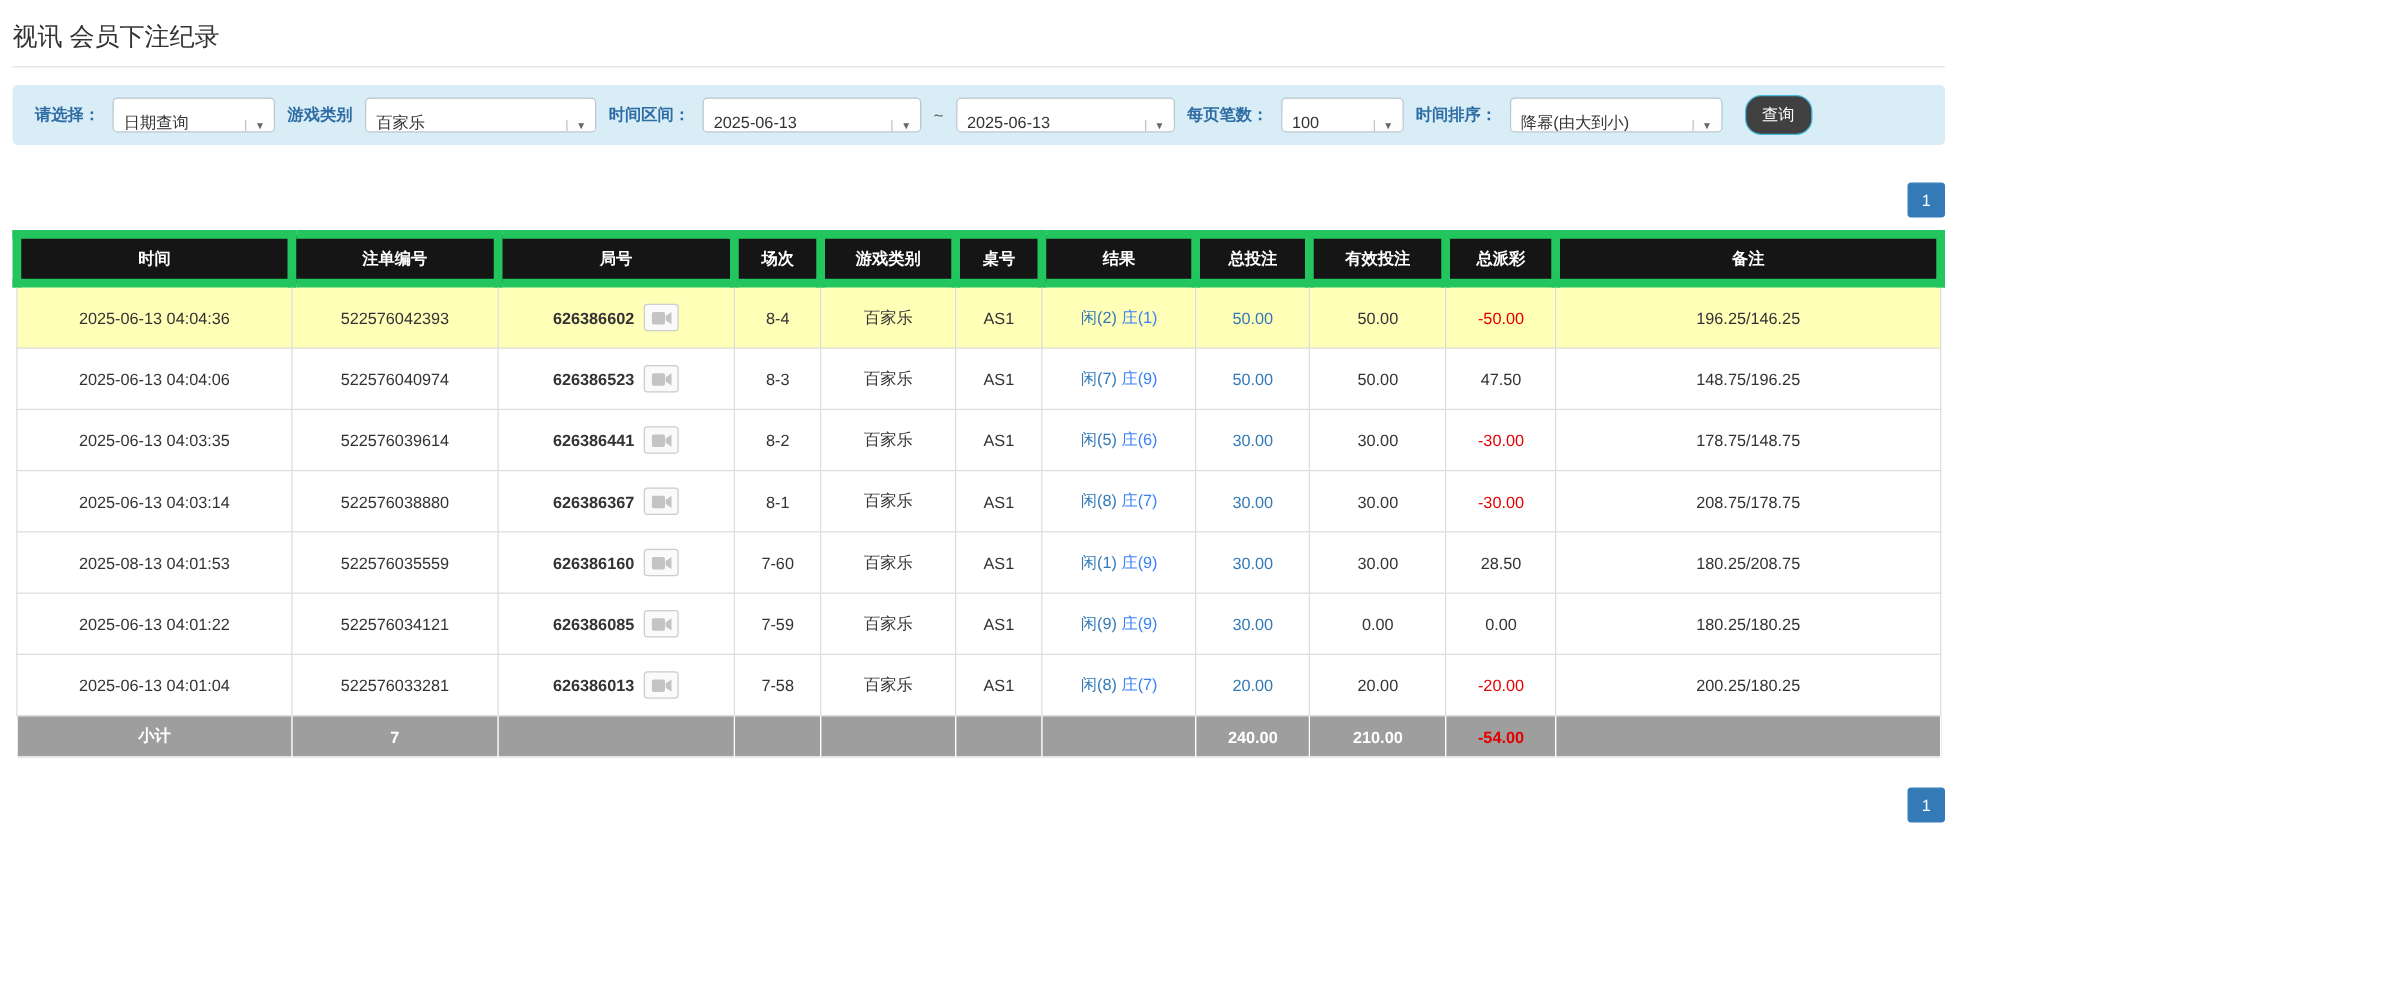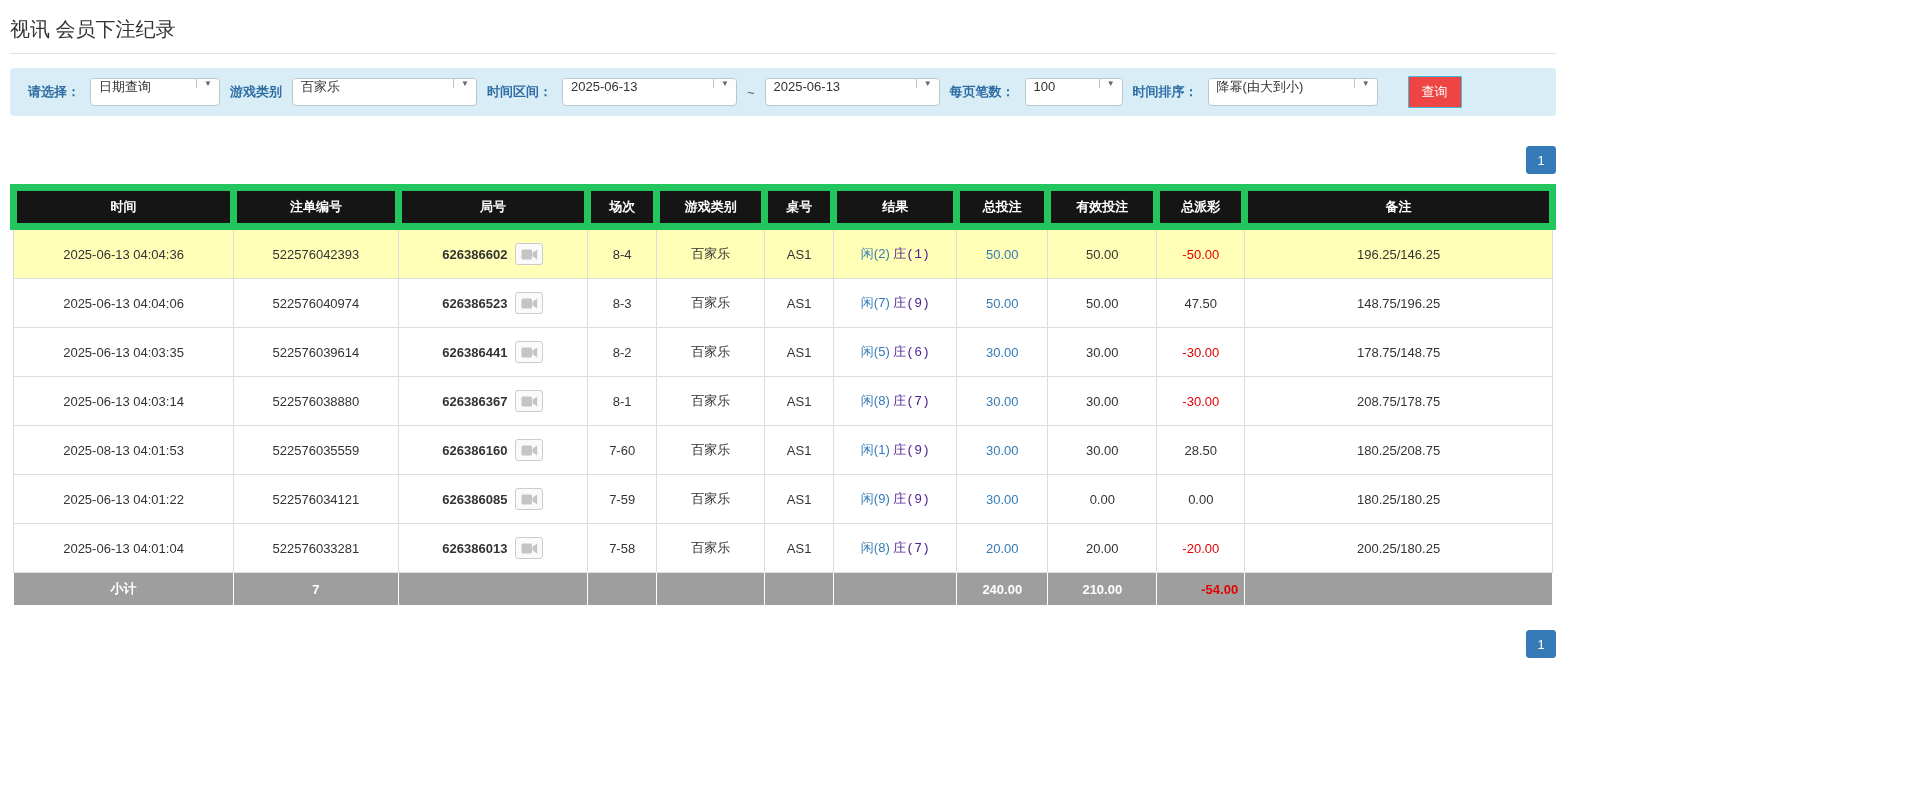--- a/index.html
+++ b/index.html
@@ -20,38 +20,38 @@
   .filter-bar {
     margin-top: 14px;
     background: #d9edf7;
     border-radius: 4px;
     padding: 10px 18px;
     display: flex; align-items: center; gap: 10px;
     height: 48px;
   }
   .filter-label { color: #2e6da4; font-weight: 700; white-space: nowrap; }
   .combo {
-    display: inline-flex; align-items: flex-start;
+    display: inline-flex; align-items: flex-end;
     background: #fff; border: 1px solid #b9c6cc; border-radius: 4px;
     overflow: hidden; height: 28px;
   }
   .combo input {
     border: 0; outline: none; background: #fff; color: #333;
     font-family: inherit; font-size: 13px; padding: 0 8px;
   }
   .combo .combo-arrow {
     width: 23px; display: flex; align-items: center; justify-content: center;
     border-left: 1px solid #b9c6cc; color: #666; font-size: 8px;
     background: #fdfdfd; cursor: pointer;
   }
   .tilde { color: #555; }
   .search-btn {
-    background: #ef4444; border: 1px solid #46b8da; color: #fff;
-    border-radius: 1px; font-family: inherit; font-size: 13px;
-    padding: 6px 13px; cursor: pointer; margin-left: 20px;
+    background: #404040; border: 1px solid #46b8da; color: #fff;
+    border-radius: 13px; font-family: inherit; font-size: 13px;
+    padding: 6px 13px; cursor: pointer; margin-left: 8px;
   }
   
   .summary-bar {
     margin-top: 16px;
     background: #dff0d8; border: 1px solid #d6e9c6; border-radius: 3px;
     padding: 13px 16px;
     display: flex; align-items: center; justify-content: space-between;
     height: 44px;
   }
   .summary-left { color: #468847; }
@@ -75,24 +75,24 @@
   }
   td {
     border: 1px solid #ddd; padding: 13px 6px; text-align: center;
     background: #fff; color: #333; font-size: 13px;
   }
   tr.hl td { background: #ffffb8; }
   tr.sum td {
     background: #9e9e9e; color: #fff; border: 1px solid #fff;
     padding: 7px 6px; font-weight: 700;
   }
-  tr.sum td.neg { color: #e30000; text-align: right; }
+  tr.sum td.neg { color: #e30000; }
   td.neg { color: #e30000; }
   .result-player { color: #337ab7; }
-  .result-banker { color: #4c1d95; font-family: Liberation Mono, monospace; }
+  .result-banker { color: #3b82f6; }
   .bet-link { color: #337ab7; text-decoration: none; cursor: pointer; }
   .round-wrap { display: inline-flex; align-items: center; gap: 8px; font-weight: bold; }
   .video-btn {
     background: #fafafa; border: 1px solid #ccc; border-radius: 3px;
     width: 28px; height: 22px; display: inline-flex; align-items: center;
     justify-content: center; cursor: pointer; padding: 0;
   }
 </style>
 </head>
 <body>

